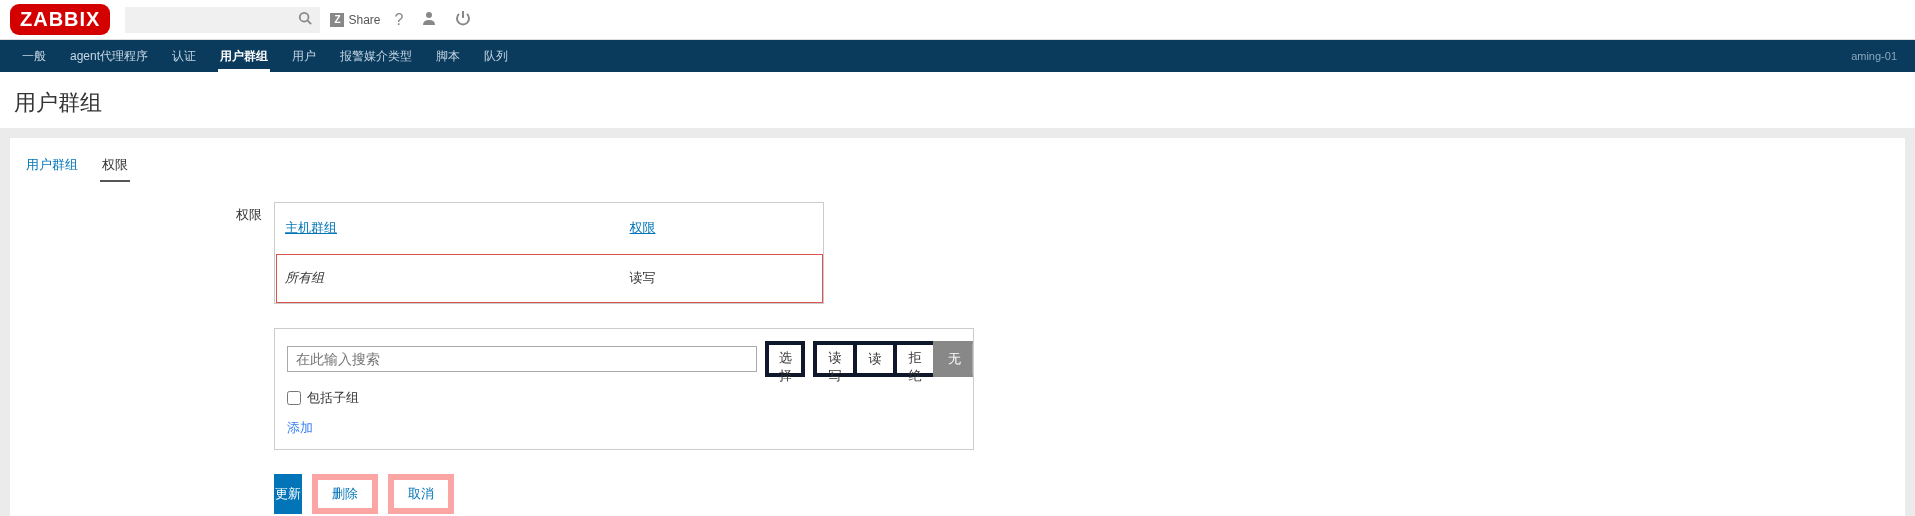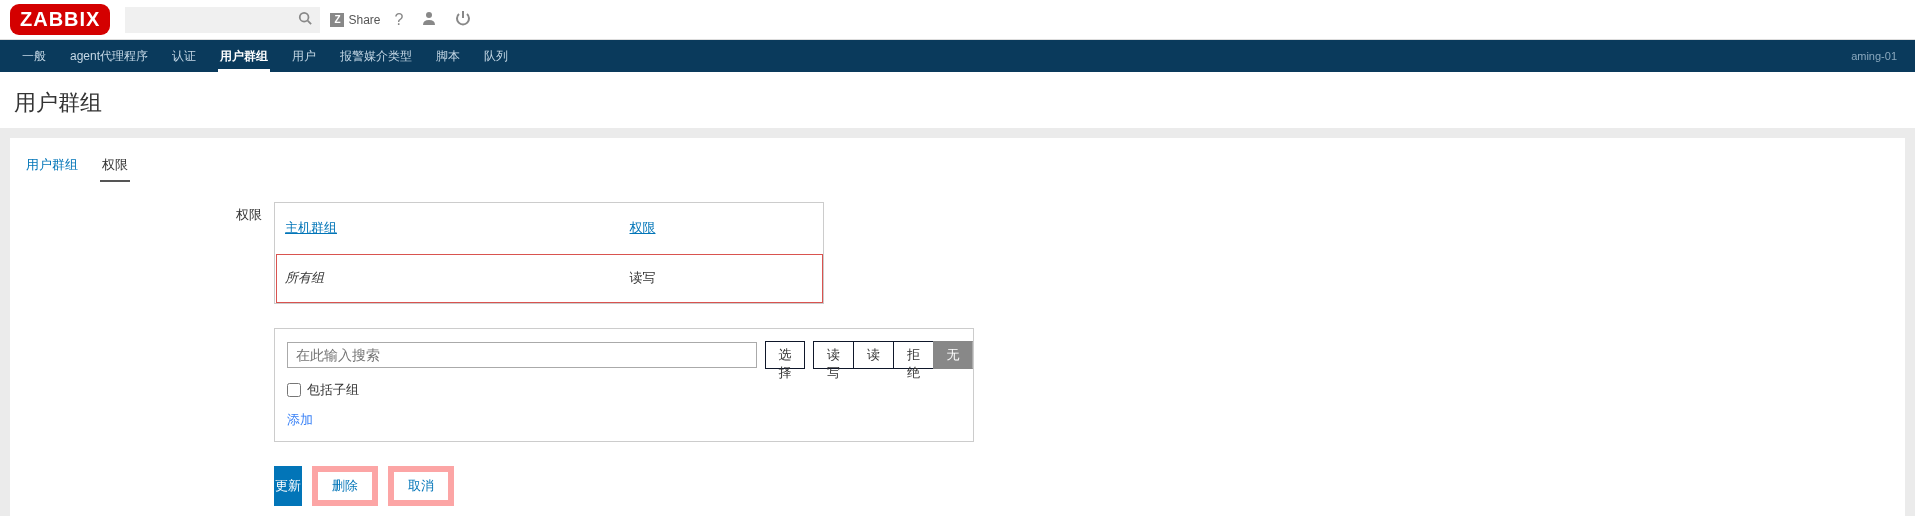--- a/index.html
+++ b/index.html
@@ -235,27 +235,27 @@
     }
     .search-input {
       flex: 0 0 470px;
       height: 26px;
       border: 1px solid #aaa;
       padding: 0 8px;
       font-size: 14px;
       color: #888;
     }
     .btn {
-      border: 1px solid #0f172a;
+      border: 4px solid #0f172a;
       background: #fff;
       padding: 4px 10px;
       font-size: 13px;
       cursor: pointer;
       color: #333;
-      height: 28px;
+      height: 36px;
       min-width: 40px;
     }
     .btn-group {
       display: flex;
     }
     .btn-group .btn {
       border-right: none;
     }
     .btn-group .btn:last-child {
       border-right: 1px solid #aaa;

